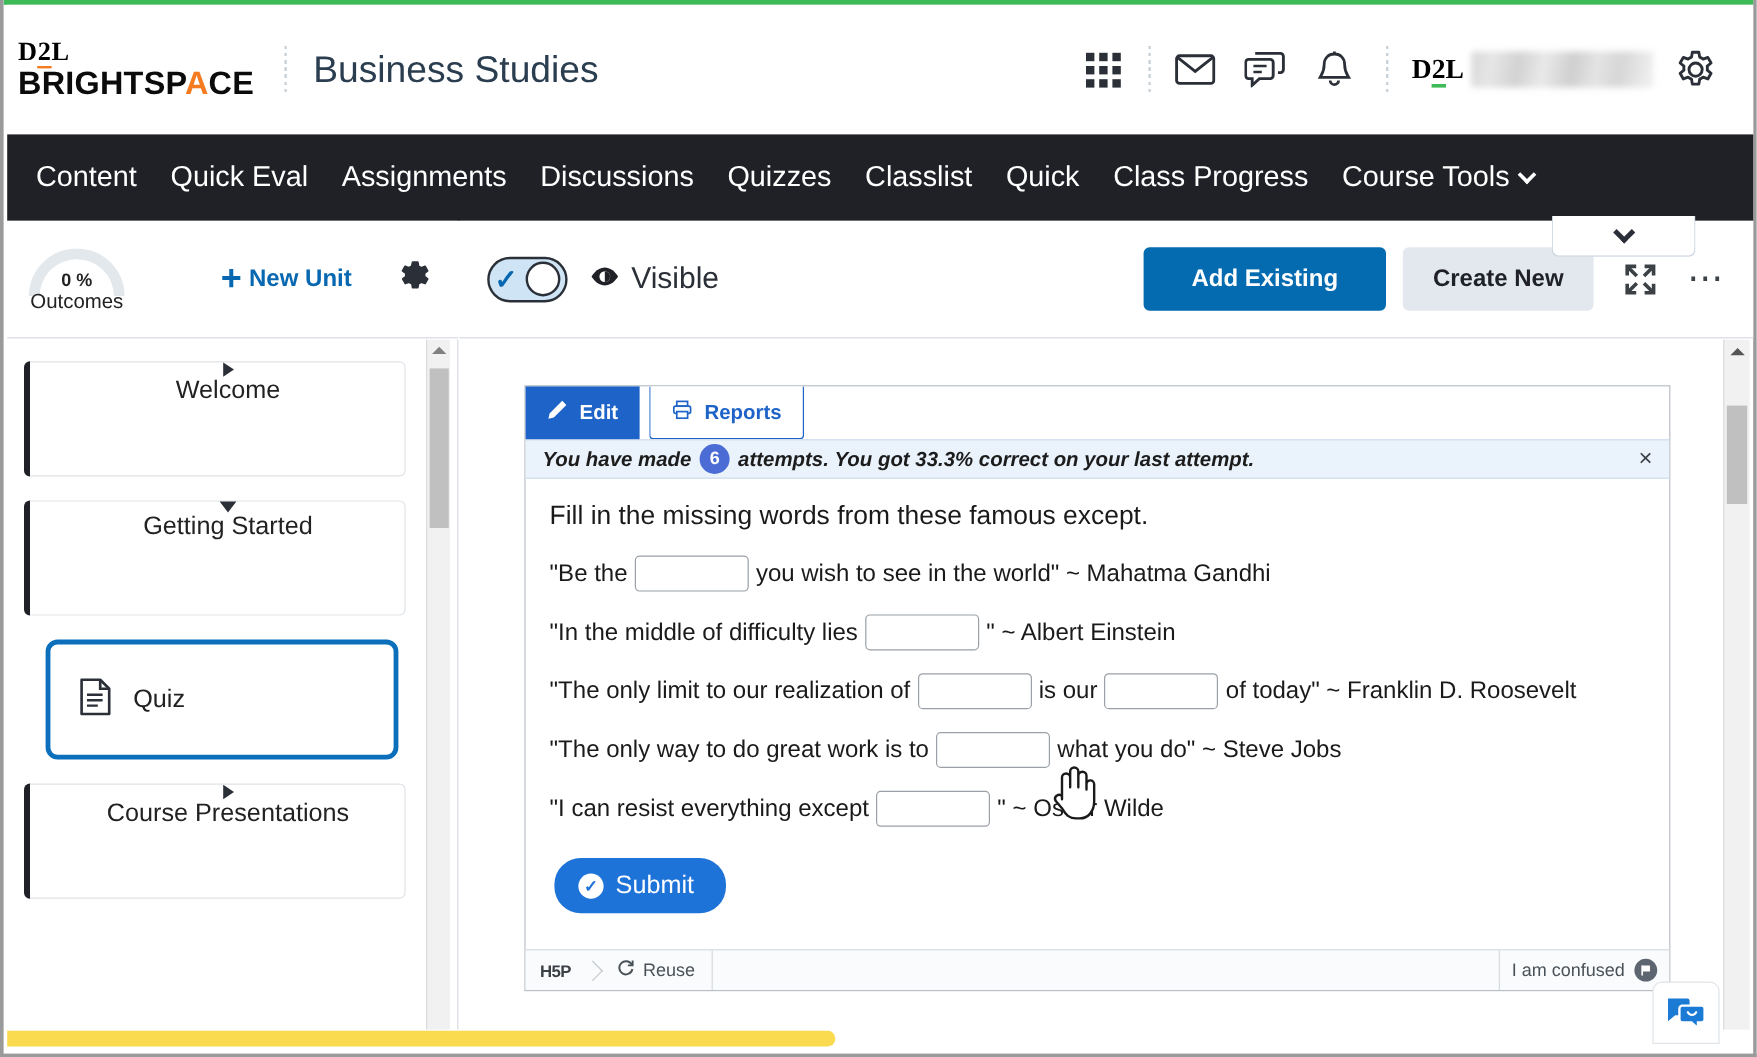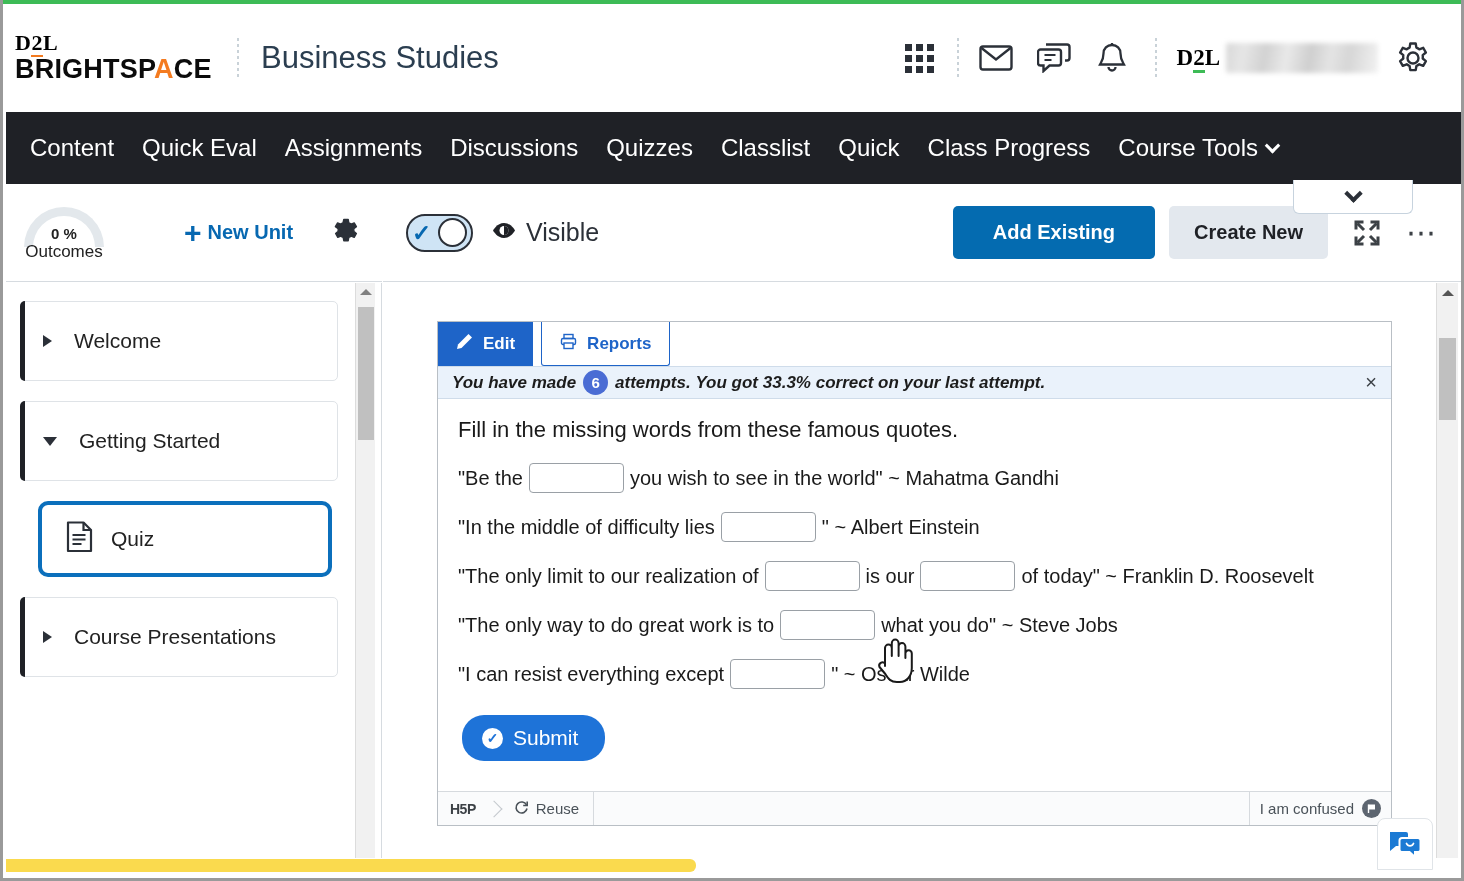--- a/index.html
+++ b/index.html
@@ -125,46 +125,46 @@
   .left-panel {
     position: absolute; top: 283px; left: 3px;
     width: 376px; height: 575px;
     background: #fff;
     border-right: 1px solid #d6dbe0;
     overflow: hidden;
   }
   .unit-list { padding: 18px 14px 0 14px; width: 346px; }
   .unit-card {
     position: relative;
-    height: 80px; margin-bottom: 20px;
+    height: 96px; margin-bottom: 20px;
     background: #fff;
     border: 1px solid #dfe3e7;
     border-radius: 5px;
-    display: flex; align-items: center;
+    display: flex; align-items: center; flex-direction: column;
   }
   .unit-card::before {
     content: ""; position: absolute; left: -1px; top: -1px; bottom: -1px;
     width: 5px; background: #1f2126;
     border-radius: 5px 0 0 5px;
   }
   .tri {
     width: 0; height: 0; margin-left: 22px;
     border-left: 9px solid #2b3038;
     border-top: 6px solid transparent;
     border-bottom: 6px solid transparent;
   }
   .tri.open {
     border-left: 7px solid transparent;
     border-right: 7px solid transparent;
     border-top: 9px solid #2b3038;
     border-bottom: none;
   }
   .unit-label { font-size: 21px; color: #222; margin-left: 22px; }
   .child-card {
-    height: 76px; margin: 0 0 20px 18px; width: 294px;
+    height: 100px; margin: 0 0 20px 18px; width: 294px;
     border: 4px solid #0b6fbc; border-radius: 10px;
     display: flex; align-items: center; background: #fff;
   }
   .child-label { font-size: 21px; color: #222; margin-left: 18px; }
   .doc-ico { margin-left: 24px; }
   .left-scroll {
     position: absolute; top: 283px; left: 352px;
     width: 20px; height: 575px;
     background: #f1f1f1; border-left: 1px solid #dcdcdc;
   }
@@ -582,21 +582,21 @@
       <div class="status-bar">
         <span>You have made</span>
         <span class="attempt-badge">6</span>
         <span>attempts.</span>
         <span>&nbsp;</span>
         <span>You got 33.3% correct on your last attempt.</span>
         <span class="status-close">×</span>
       </div>
 
       <div class="quiz-body">
-        <div class="quiz-intro">Fill in the missing words from these famous quotes.</div>
+        <div class="quiz-intro">Fill in the missing words from these famous except.</div>
 
         <div class="quiz-line">
           <span>"Be the</span>
           <input class="blank" type="text" value="" style="">
           <span>you wish to see in the world" ~ Mahatma Gandhi</span>
         </div>
 
         <div class="quiz-line">
           <span>"In the middle of difficulty lies</span>
           <input class="blank" type="text" value="" style="">

